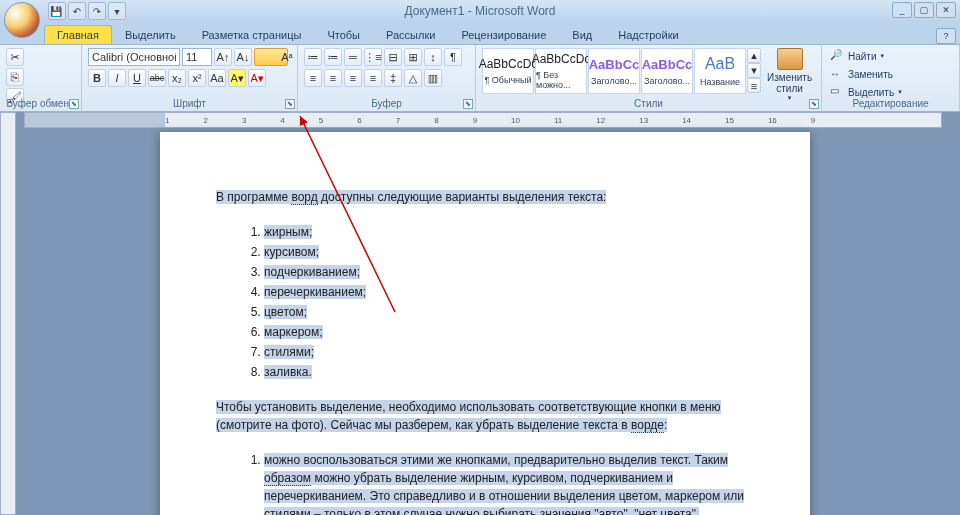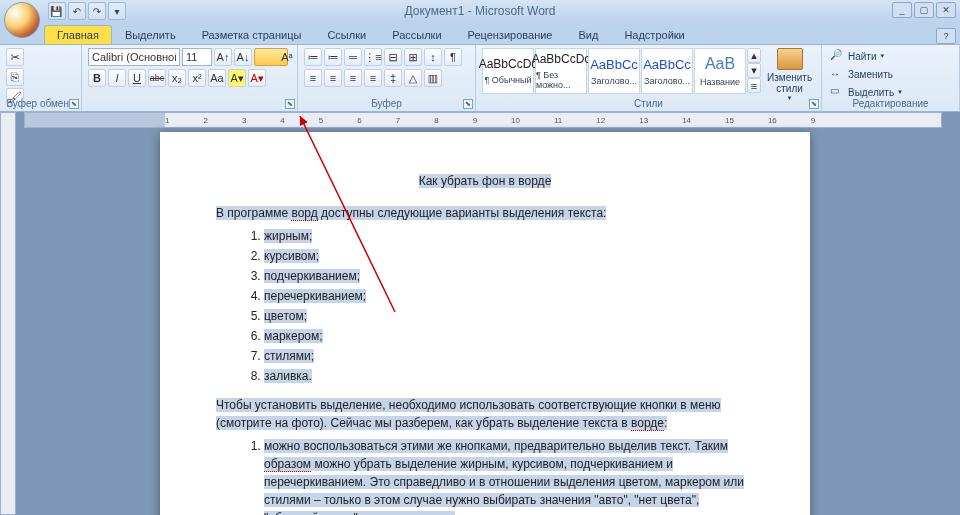--- a/index.html
+++ b/index.html
@@ -35,21 +35,21 @@
 .font-size { width: 30px; }
 .sm-btn { width: 18px; height: 18px; border: 1px solid #c0d0e5; background: linear-gradient(#fefefe,#e4edf9); border-radius: 2px; display: flex; align-items: center; justify-content: center; font-size: 11px; color: #333; cursor: pointer; }
 .sm-btn.highlight { background: linear-gradient(#ffeaa0,#ffc94a); border-color: #d8a030; padding-left: 32px; }
 
 .para-block { display: flex; flex-direction: column; gap: 3px; }
 .para-row { display: flex; gap: 2px; }
 
 .styles-block { display: flex; gap: 1px; }
 .style-item { width: 52px; height: 46px; border: 1px solid #c6d6e8; background: #fff; display: flex; flex-direction: column; align-items: center; justify-content: center; font-size: 9px; color: #345; }
 .style-item .preview { font-size: 12px; color: #222; margin-bottom: 4px; }
-.style-item.blue .preview { color: #1d4ed8; font-size: 13px; }
+.style-item.blue .preview { color: #8b5cf6; font-size: 13px; font-weight: bold; }
 .style-item.big .preview { color: #4a7aba; font-size: 16px; }
 
 .change-styles { display: flex; flex-direction: column; align-items: center; font-size: 10px; color: #1f3b5e; padding: 0 4px; }
 .change-styles .ic { width: 26px; height: 22px; background: linear-gradient(#f8d090,#d89840); border: 1px solid #a87828; border-radius: 2px; margin-bottom: 2px; }
 
 .edit-block { display: flex; flex-direction: column; gap: 2px; font-size: 10px; color: #1f3b5e; }
 .edit-item { display: flex; align-items: center; gap: 4px; padding: 1px 2px; }
 .edit-ic { width: 14px; height: 14px; display: inline-block; }
 
 
@@ -59,21 +59,21 @@
 .ruler-box { position: absolute; left: 0; top: 0; width: 16px; height: 16px; background: #e9eef5; border: 1px solid #a0b0c8; font-size: 9px; color:#456; text-align:center; }
 .ruler-h::before { content: ""; position: absolute; left: 0; top: 0; bottom: 0; width: 140px; background: #b8c8dc; }
 .ruler-marks { position: absolute; left: 140px; top: 3px; display: flex; gap: 34px; color: #556; font-size: 8px; }
 
 .page { position: absolute; left: 160px; top: 20px; width: 650px; height: 800px; background: #fff; box-shadow: 0 2px 10px rgba(0,0,0,0.4); padding: 40px 56px; color: #222; font-size: 12px; line-height: 1.5; }
 .page h3 { text-align: center; font-weight: normal; margin-bottom: 14px; font-size: 12px; }
 .sel { background: #c5d4e9; }
 .underline-red { border-bottom: 1px dotted #c00; }
 .page ol { margin: 4px 0 10px 48px; }
 .page ol li { padding: 1px 0; }
-.page p { margin: 4px 0; }
+.page p { margin: 16px 0; }
 
 .watermark { position: absolute; left: 50%; top: 50%; transform: translate(-50%,-50%); color: #c62828; font-size: 26px; font-family: "Times New Roman", serif; pointer-events: none; }
 
 .arrow-svg { position: absolute; left: 0; top: 0; pointer-events: none; z-index: 20; }
 
 .dlg-launch { position: absolute; right: 2px; bottom: 2px; width: 10px; height: 10px; border: 1px solid #7aa; font-size: 7px; color: #567; display:flex; align-items:center; justify-content:center; background:#eaf2fb; }
 </style>
 </head>
 <body>
 
@@ -90,21 +90,21 @@
     <div class="win-btn">_</div>
     <div class="win-btn">▢</div>
     <div class="win-btn">✕</div>
   </div>
 </div>
 
 <div class="tabs">
   <div class="tab active">Главная</div>
   <div class="tab">Выделить</div>
   <div class="tab">Разметка страницы</div>
-  <div class="tab">Ссылки</div>
+  <div class="tab">Чтобы</div>
   <div class="tab">Рассылки</div>
   <div class="tab">Рецензирование</div>
   <div class="tab">Вид</div>
   <div class="tab">Надстройки</div>
   <div style="flex:1"></div>
   <div class="win-btn" style="margin-right:4px;">?</div>
 </div>
 
 <div class="ribbon">
 
@@ -134,20 +134,21 @@
         <div class="sm-btn" style="font-style:italic">I</div>
         <div class="sm-btn" style="text-decoration:underline">U</div>
         <div class="sm-btn" style="text-decoration:line-through;font-size:9px">abc</div>
         <div class="sm-btn">x₂</div>
         <div class="sm-btn">x²</div>
         <div class="sm-btn">Aa</div>
         <div class="sm-btn" style="background:#fff96a">A▾</div>
         <div class="sm-btn" style="color:#c00">A▾</div>
       </div>
     </div>
+    <div class="group-label">Шрифт</div>
     <div class="dlg-launch">⬊</div>
   </div>
 
   <div class="ribbon-group" style="width:178px;">
     <div class="group-content para-block">
       <div class="para-row">
         <div class="sm-btn">≔</div>
         <div class="sm-btn">≔</div>
         <div class="sm-btn">═</div>
         <div class="sm-btn">⋮≡</div>
@@ -250,21 +251,20 @@
         <span>13</span>
         <span>14</span>
         <span>15</span>
         <span>16</span>
         <span>9</span>
       </div>
   </div>
   <div class="ruler-v"></div>
 
   <div class="page">
-    <h3><span class="sel">Как убрать фон в ворде</span></h3>
     <p>
       <span class="sel">В программе </span><span class="sel underline-red">ворд</span><span class="sel"> доступны следующие варианты выделения текста:</span>
     </p>
     <ol id="list1">
         <li><span class="sel">жирным;</span></li>
         <li><span class="sel">курсивом;</span></li>
         <li><span class="sel">подчеркиванием;</span></li>
         <li><span class="sel">перечеркиванием;</span></li>
         <li><span class="sel">цветом;</span></li>
         <li><span class="sel">маркером;</span></li>

